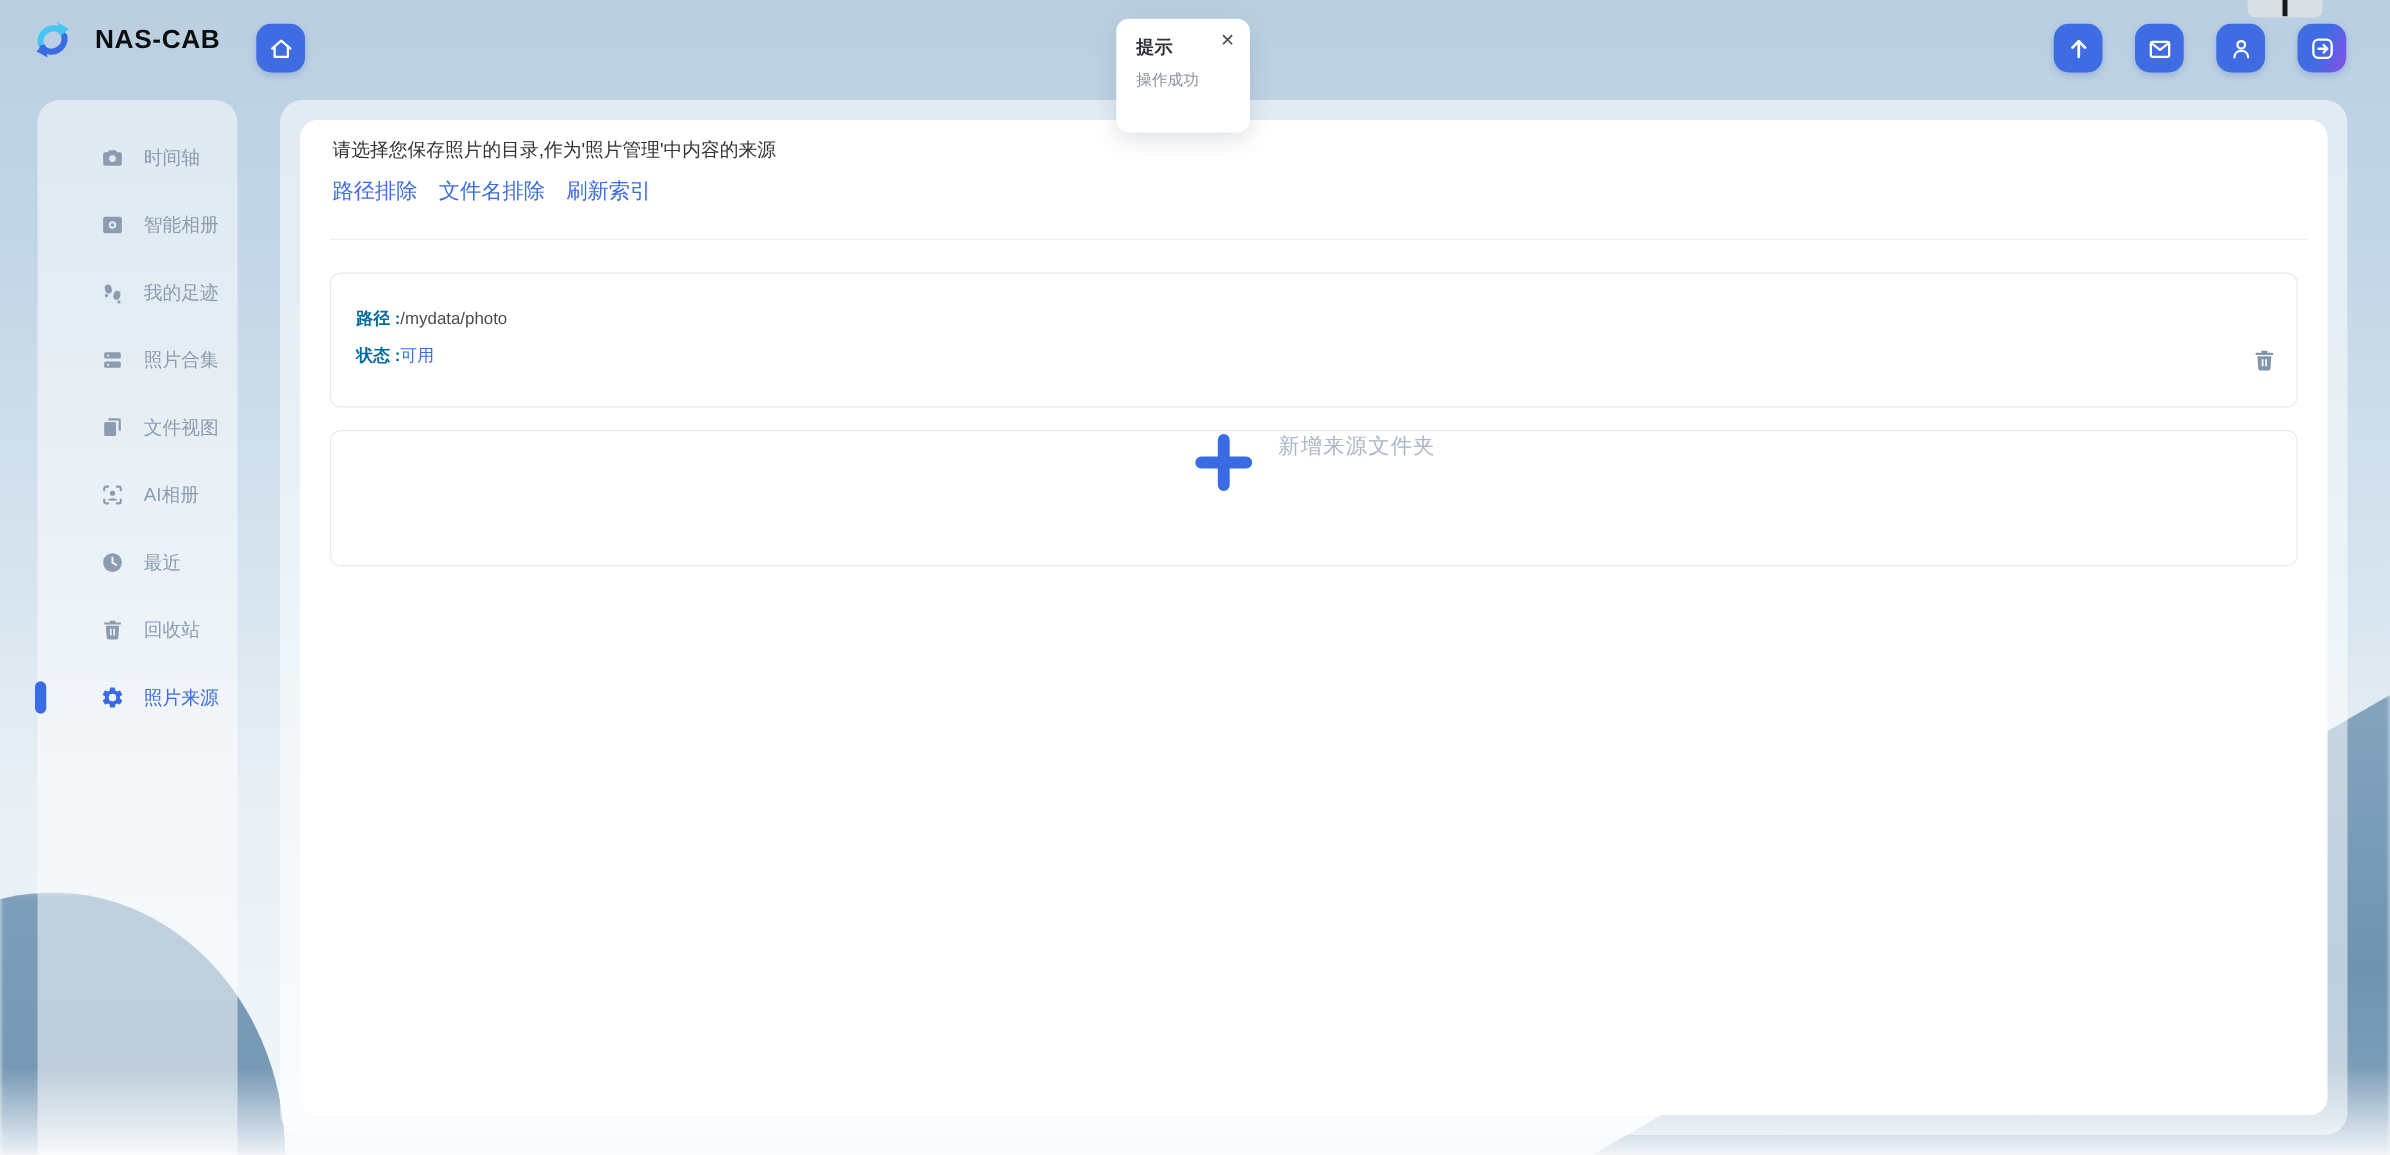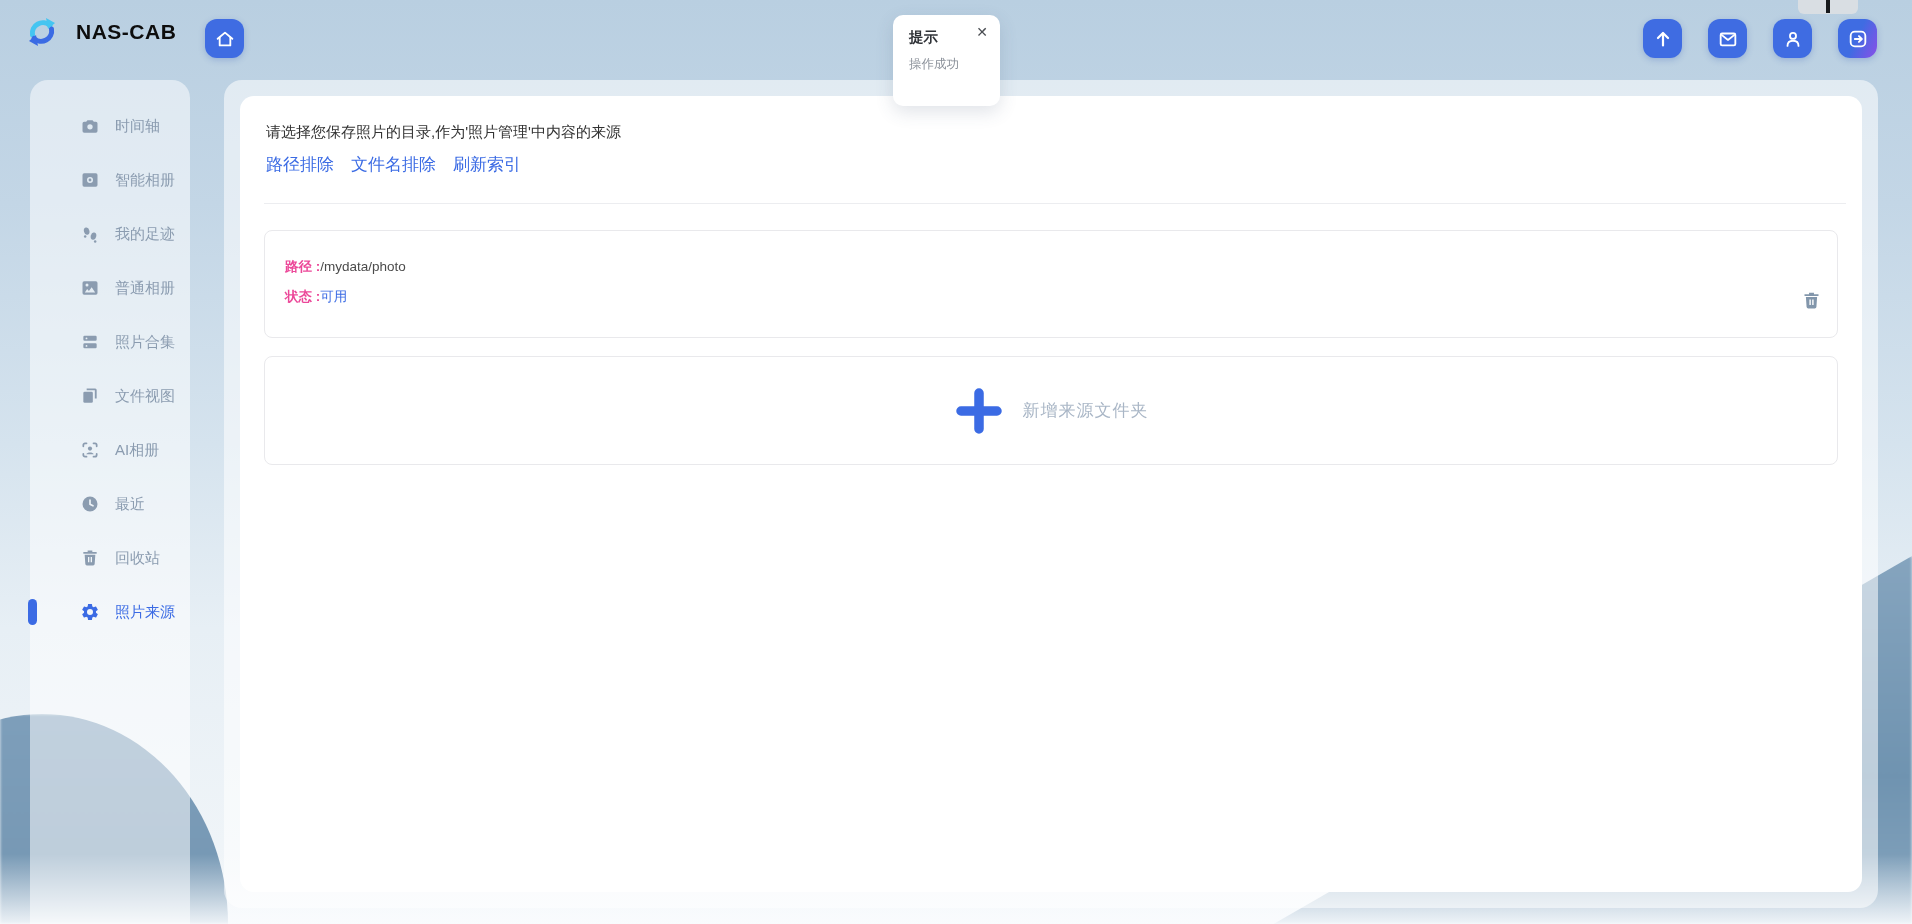--- a/index.html
+++ b/index.html
@@ -54,35 +54,35 @@
   .side-item .ico { width:20px; height:20px; display:flex; }
   .side-item.active { color:#3b6be4; }
   .side-item.active::before { content:""; position:absolute; left:-2px; top:14px;
     width:9px; height:26px; border-radius:5px; background:#3b6be4; }
 
   
   .main-outer { position:absolute; left:224px; top:80px; width:1654px; height:828px;
     background:rgba(255,255,255,.55); border-radius:18px; }
   .main-inner { position:absolute; inset:16px; background:#fff; border-radius:14px;
     padding:12px 16px; }
-  .instruction { font-size:15px; color:#323232; margin-top:15px; margin-left:10px; }
+  .instruction { font-size:15px; color:#323232; margin-top:3px; margin-left:10px; }
   .links-row { display:flex; gap:17px; margin-top:11px; margin-left:10px; }
   .links-row a { font-size:17px; color:#3b6be4; text-decoration:none; cursor:pointer; }
   .divider { border-top:1px solid #ecedf0; margin-top:27px; margin-left:8px; }
 
   .src-card { position:relative; margin:26px 8px 0 8px; height:108px;
     border:1px solid #e9e9ec; border-radius:8px; padding:21px 20px; }
   .src-line { font-size:13.5px; line-height:30px; color:#4b4b4b; }
-  .src-line b { color:#ec4899; }
+  .src-line b { color:#0369a1; }
   .status-ok { color:#3b6be4;margin-top:10px; }
   .card-trash { position:absolute; right:14px; top:58px; width:22px; height:22px;
     border:none; background:none; color:#8296ab; cursor:pointer; padding:0; }
 
   .add-card { margin:18px 8px 0 8px; height:109px; border:1px solid #e9e9ec;
-    border-radius:8px; display:flex; align-items:center; justify-content:center;
+    border-radius:8px; display:flex; justify-content:center;
     gap:19px; cursor:pointer; }
   .add-label { font-size:17px; color:#a9b6c6; letter-spacing:1px; }
 
   svg { display:block; }
 </style>
 </head>
 <body>
 
 <div class="bg"></div>
 <div class="mountain-left"></div>
@@ -177,28 +177,20 @@
   <div class="side-item">
     <span class="ico">
       <svg width="20" height="20" viewBox="0 0 24 24" fill="currentColor">
         <ellipse cx="8" cy="8.6" rx="3.3" ry="4.4" transform="rotate(-14 8 8.6)"></ellipse>
         <ellipse cx="16.2" cy="14.6" rx="3.3" ry="4.4" transform="rotate(14 16.2 14.6)"></ellipse>
         <circle cx="6.2" cy="15" r="1.5"></circle>
           <circle cx="18.2" cy="21" r="1.5"></circle>
       </svg>
     </span>
     <span>我的足迹</span>
-  </div>
-  <div class="side-item">
-    <span class="ico">
-      <svg width="20" height="20" viewBox="0 0 24 24" fill="currentColor">
-        <path fill-rule="evenodd" d="M5 4h14a2 2 0 0 1 2 2v12a2 2 0 0 1-2 2H5a2 2 0 0 1-2-2V6a2 2 0 0 1 2-2zm3.4 6.2a1.8 1.8 0 1 0 0-3.6 1.8 1.8 0 0 0 0 3.6zM5.8 17.4h12.4l-4.2-6.4-3.3 4.5-2.1-2.2-2.8 4.1z"></path>
-      </svg>
-    </span>
-    <span>普通相册</span>
   </div>
   <div class="side-item">
     <span class="ico">
       <svg width="20" height="20" viewBox="0 0 24 24" fill="currentColor">
         <path fill-rule="evenodd" d="M5.5 4.5h13A1.5 1.5 0 0 1 20 6v3a1.5 1.5 0 0 1-1.5 1.5h-13A1.5 1.5 0 0 1 4 9V6a1.5 1.5 0 0 1 1.5-1.5zM7.8 8.8a1.1 1.1 0 1 0 0-2.2 1.1 1.1 0 0 0 0 2.2zM5.5 13.5h13A1.5 1.5 0 0 1 20 15v3a1.5 1.5 0 0 1-1.5 1.5h-13A1.5 1.5 0 0 1 4 18v-3a1.5 1.5 0 0 1 1.5-1.5zm2.3 4.3a1.1 1.1 0 1 0 0-2.2 1.1 1.1 0 0 0 0 2.2z"></path>
       </svg>
     </span>
     <span>照片合集</span>
   </div>
   <div class="side-item">

